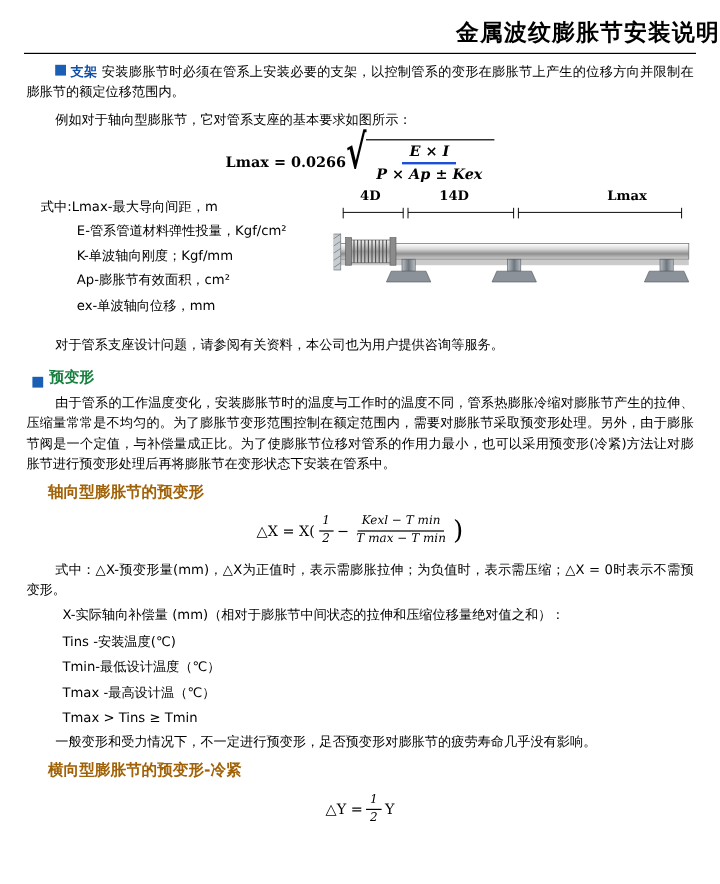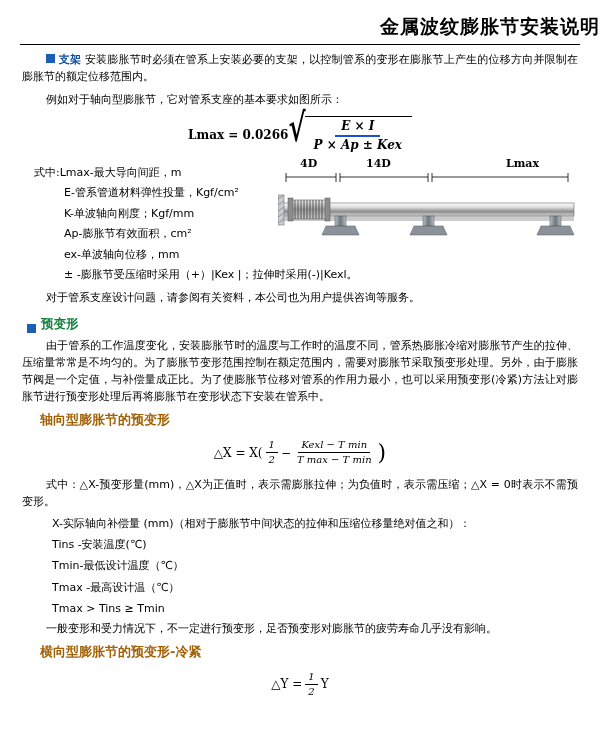--- a/index.html
+++ b/index.html
@@ -306,21 +306,20 @@
         </g>
       </svg>
     </div>
 
     <div class="var-list">
       <div>式中:Lmax-最大导向间距，m</div>
       <div class="vl-indent">E-管系管道材料弹性投量，Kgf/cm²</div>
       <div class="vl-indent">K-单波轴向刚度；Kgf/mm</div>
       <div class="vl-indent">Ap-膨胀节有效面积，cm²</div>
       <div class="vl-indent">ex-单波轴向位移，mm</div>
-      <div class="vl-indent">± -膨胀节受压缩时采用（+）|Kex |；拉伸时采用(-)|Kexl。</div>
     </div>
     <div class="clear"></div>
 
     <p class="indent">对于管系支座设计问题，请参阅有关资料，本公司也为用户提供咨询等服务。</p>
 
     <div class="section-head">
       <span class="blue-square"></span>
       <span>预变形</span>
     </div>
 

